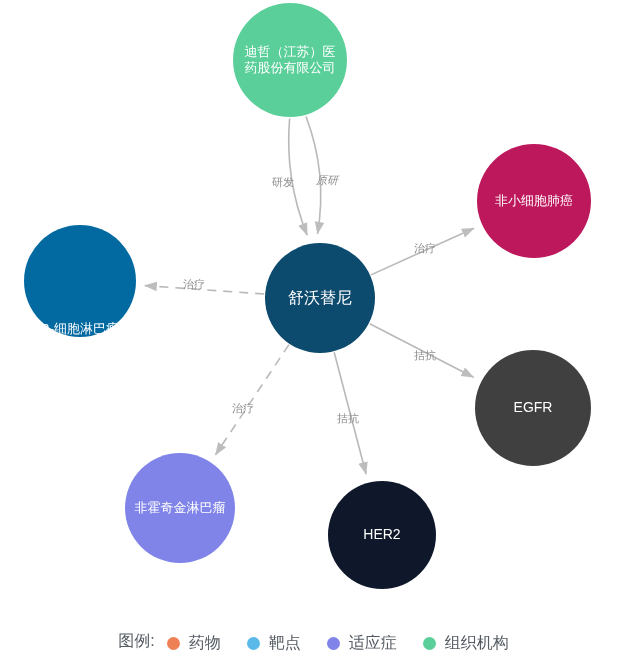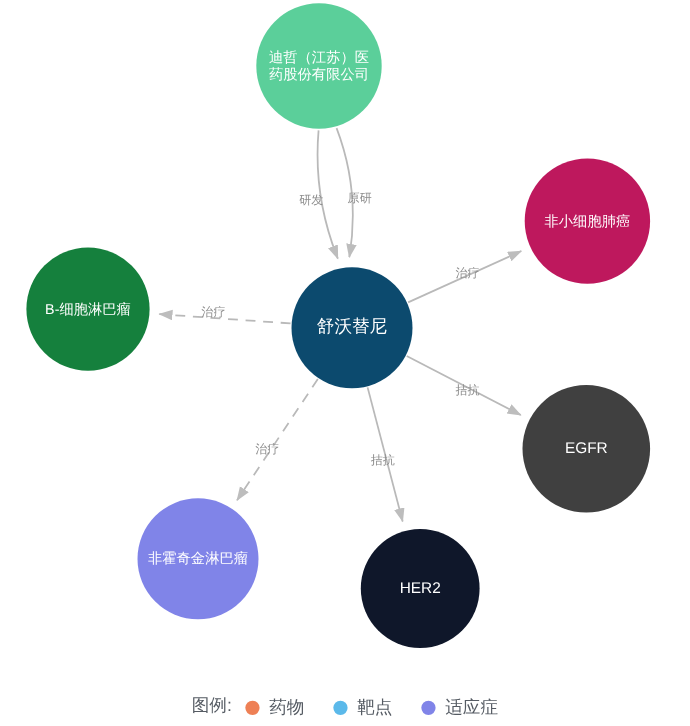--- a/index.html
+++ b/index.html
@@ -124,27 +124,27 @@
       </div>
       <div class="node" style="left: 475px; top: 350px; width: 116px; height: 116px; background: #404040; font-size: 14px;">
         <span class="node-label">EGFR</span>
       </div>
       <div class="node" style="left: 328px; top: 481px; width: 108px; height: 108px; background: #0f172a; font-size: 14px;">
         <span class="node-label">HER2</span>
       </div>
       <div class="node" style="left: 125px; top: 453px; width: 110px; height: 110px; background: rgb(128, 132, 232); font-size: 13px; text-align: center;">
         <span class="node-label">非霍奇金淋巴瘤</span>
       </div>
-      <div class="node" style="left: 24px; top: 225px; width: 112px; height: 112px; background: #15803d; font-size: 13px;">
+      <div class="node" style="left: 24px; top: 225px; width: 112px; height: 112px; background: #0369a1; font-size: 13px; align-items: flex-end;">
         <span class="node-label">B-细胞淋巴瘤</span>
       </div>
     </div>
   <div id="edge-labels-layer">
       <div class="edge-label" style="left: 283px; top: 182px;">研发</div>
-      <div class="edge-label" style="left: 327px; top: 180px;">原研</div>
+      <div class="edge-label" style="left: 327px; top: 180px; font-style: italic;">原研</div>
       <div class="edge-label" style="left: 425px; top: 248px;">治疗</div>
       <div class="edge-label" style="left: 425px; top: 355px;">拮抗</div>
       <div class="edge-label" style="left: 348px; top: 418px;">拮抗</div>
       <div class="edge-label" style="left: 243px; top: 408px;">治疗</div>
       <div class="edge-label" style="left: 194px; top: 284px;">治疗</div>
     </div>
 </div>
 
 <div id="legend">
   <div class="legend-inner">
@@ -155,15 +155,19 @@
           <span class="legend-text">药物</span>
         </div>
         <div class="legend-item">
           <span class="legend-dot" style="background: rgb(91, 185, 234);"></span>
           <span class="legend-text">靶点</span>
         </div>
         <div class="legend-item">
           <span class="legend-dot" style="background: rgb(128, 132, 232);"></span>
           <span class="legend-text">适应症</span>
         </div>
+        <div class="legend-item">
+          <span class="legend-dot" style="background: rgb(91, 207, 154);"></span>
+          <span class="legend-text">组织机构</span>
+        </div>
       </div>
   </div>
 </div>
 
 </body></html>

